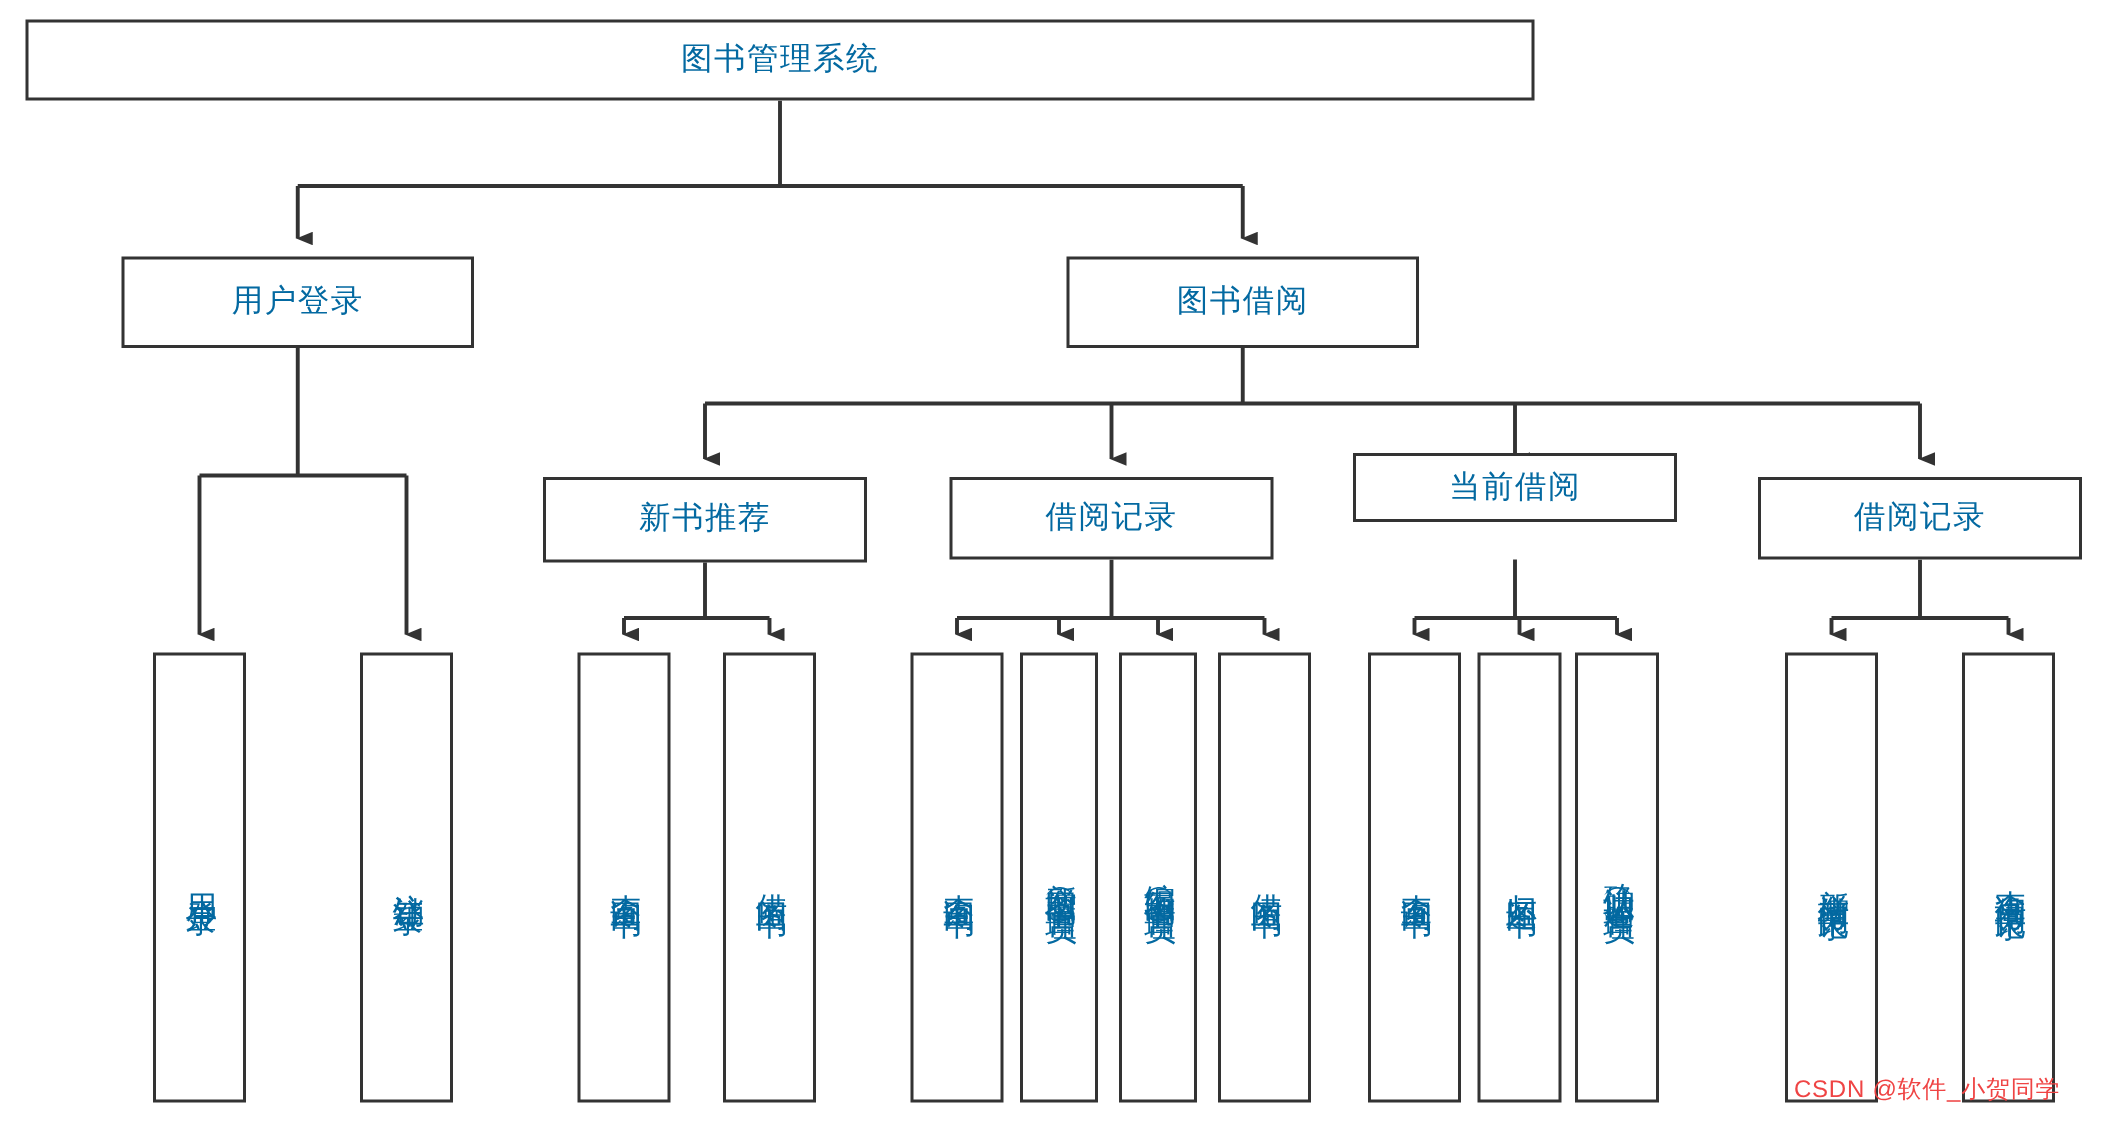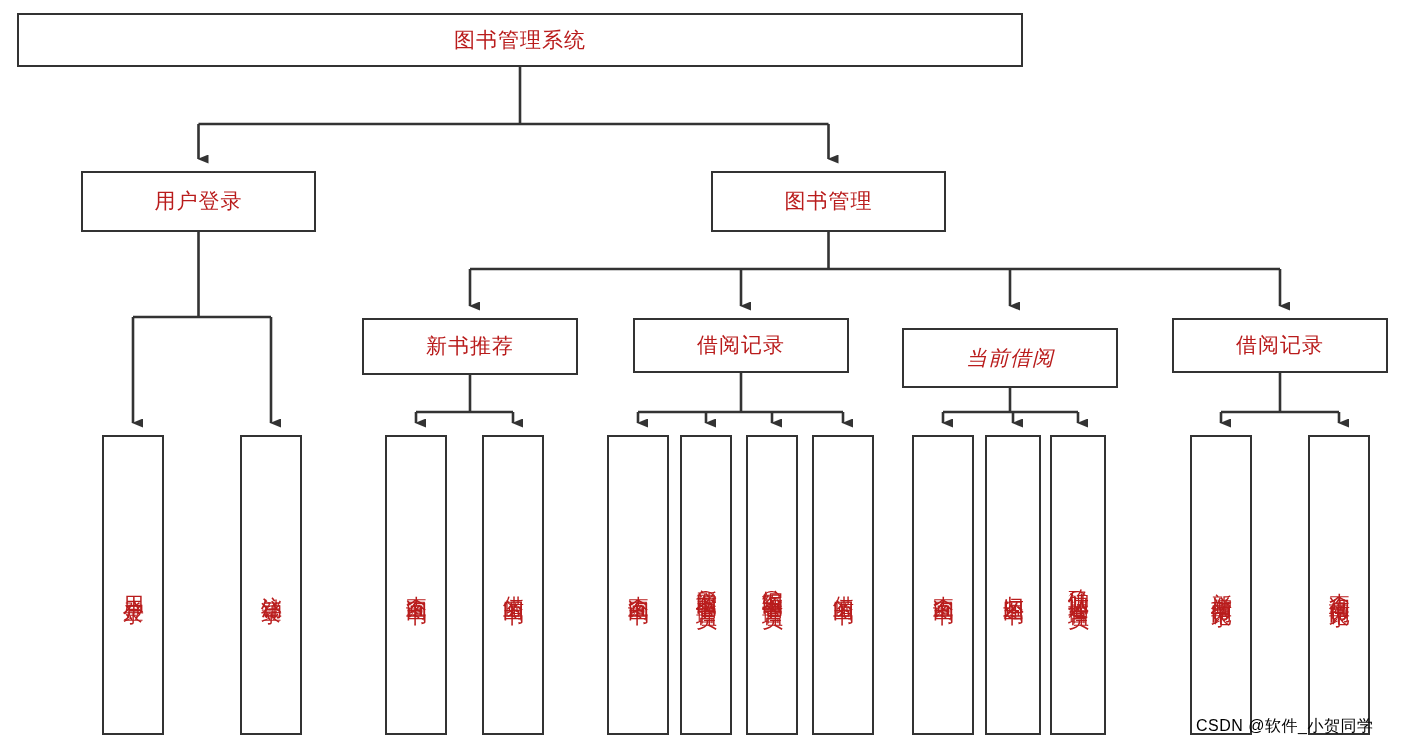--- a/index.html
+++ b/index.html
@@ -26,40 +26,40 @@
     pointer-events: none;
   }
   .node {
     position: absolute;
     box-sizing: border-box;
     border: 2px solid #333333;
     background: #ffffff;
     display: flex;
     align-items: center;
     justify-content: center;
-    color: #b91c1c;
+    color: #0369a1;
     line-height: 1.18;
     text-align: center;
   }
   .node.horiz {
     font-size: 21px;
     letter-spacing: 1px;
   }
   .node.vert {
     writing-mode: vertical-rl;
     text-orientation: upright;
     font-size: 21px;
     letter-spacing: 3px;
     padding: 4px 0;
     white-space: nowrap;
   }
   .watermark {
     position: absolute;
     font-size: 16px;
-    color: #000000;
+    color: #ef4444;
     letter-spacing: 0.5px;
     white-space: nowrap;
   }
 </style>
 </head>
 <body>
 
 <div id="canvas">
 
   <svg class="wires" viewBox="0 0 1405 747" xmlns="http://www.w3.org/2000/svg">
@@ -106,29 +106,29 @@
   </svg>
 
   <div id="nodes-layer">
       <div class="node horiz" style="left: 17px; top: 13px; width: 1006px; height: 54px;">
         <span>图书管理系统</span>
       </div>
       <div class="node horiz" style="left: 81px; top: 171px; width: 235px; height: 61px;">
         <span>用户登录</span>
       </div>
       <div class="node horiz" style="left: 711px; top: 171px; width: 235px; height: 61px;">
-        <span>图书管理</span>
+        <span>图书借阅</span>
       </div>
       <div class="node horiz" style="left: 362px; top: 318px; width: 216px; height: 57px;">
         <span>新书推荐</span>
       </div>
       <div class="node horiz" style="left: 633px; top: 318px; width: 216px; height: 55px;">
         <span>借阅记录</span>
       </div>
-      <div class="node horiz" style="left: 902px; top: 328px; width: 216px; height: 60px; font-style: italic;">
+      <div class="node horiz" style="left: 902px; top: 302px; width: 216px; height: 46px;">
         <span>当前借阅</span>
       </div>
       <div class="node horiz" style="left: 1172px; top: 318px; width: 216px; height: 55px;">
         <span>借阅记录</span>
       </div>
       <div class="node vert" style="left: 102px; top: 435px; width: 62px; height: 300px;">
         <span>用户登录</span>
       </div>
       <div class="node vert" style="left: 240px; top: 435px; width: 62px; height: 300px;">
         <span>注销登录</span>

